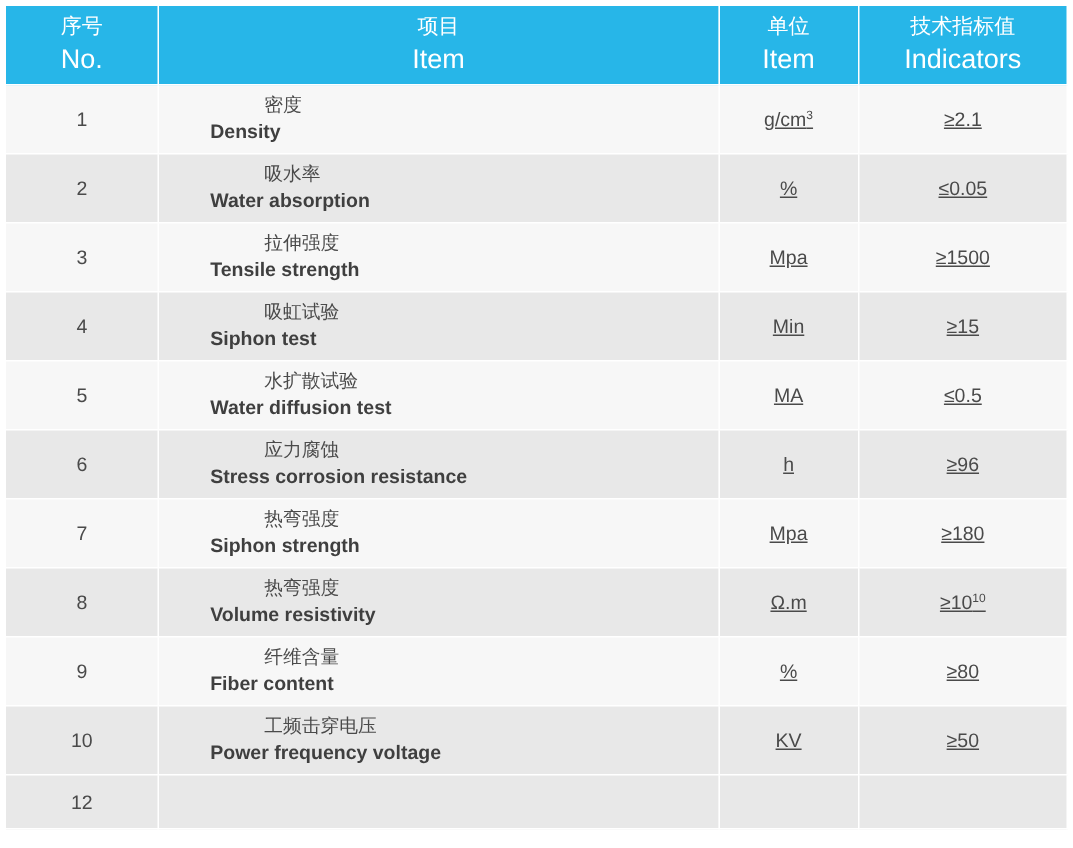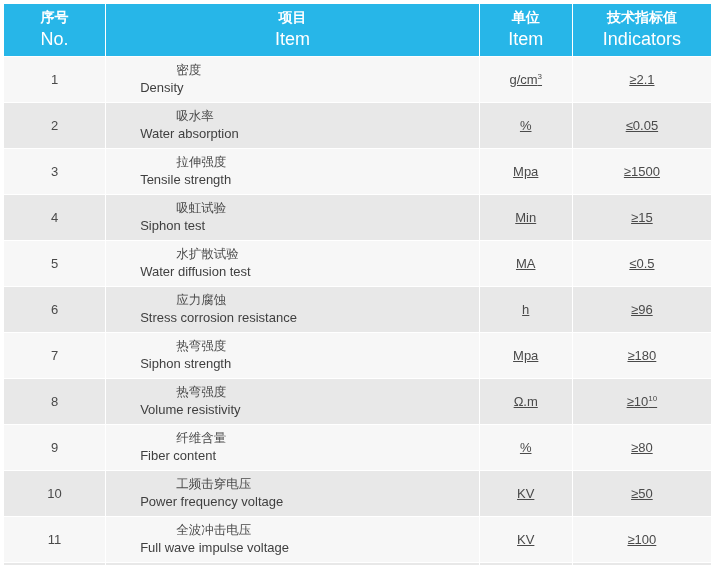--- a/index.html
+++ b/index.html
@@ -26,21 +26,21 @@
   }
   thead th {
     background: #27b6e8;
     color: #ffffff;
     height: 52px;
     font-weight: normal;
     text-align: center;
     line-height: 1.35;
     font-size: 14px;
   }
-  .hdr-cn { display: block; font-size: 14px; font-weight: bold; }
+  .hdr-cn { display: block; font-size: 14px; }
   .hdr-en { display: block; font-size: 18px; }
   col.c-no    { width: 102px; }
   col.c-item  { width: 373px; }
   col.c-unit  { width: 93px; }
   col.c-ind   { width: 139px; }
 
   tbody tr { height: 36.5px; }
   tbody tr.odd  td { background: #f7f7f7; }
   tbody tr.even td { background: #e8e8e8; }
 
@@ -48,21 +48,21 @@
     text-align: center;
     color: #4a4a4a;
     font-size: 13px;
   }
   td.item {
     padding: 4px 0 4px 34px;
     color: #4a4a4a;
     line-height: 1.45;
   }
   td.item .cn { display: block; font-size: 12.5px; color: #4a4a4a; margin-left: 36px; }
-  td.item .en { display: block; font-size: 13px; color: #3f3f3f; }
+  td.item .en { display: block; font-size: 13px; color: #3f3f3f; font-weight: bold; }
   td.unit, td.ind {
     text-align: center;
     color: #4a4a4a;
     font-size: 13px;
     text-decoration: underline;
   }
   sup { font-size: 8px; vertical-align: super; }
 </style>
 </head>
 <body>
@@ -178,29 +178,20 @@
     </tr>
     <tr class="even">
       <td class="no">10</td>
       <td class="item">
         <span class="cn">工频击穿电压</span>
         <span class="en">Power frequency voltage</span>
       </td>
       <td class="unit"><span>KV</span><sup></sup></td>
       <td class="ind"><span>≥50</span><sup></sup></td>
     </tr>
-    <tr class="odd">
-      <td class="no">11</td>
-      <td class="item">
-        <span class="cn">全波冲击电压</span>
-        <span class="en">Full wave impulse voltage</span>
-      </td>
-      <td class="unit"><span>KV</span><sup></sup></td>
-      <td class="ind"><span>≥100</span><sup></sup></td>
-    </tr>
     <tr class="even">
       <td class="no">12</td>
       <td class="item">
         
         
       </td>
       <td class="unit"><sup></sup></td>
       <td class="ind"><sup></sup></td>
     </tr>
   </tbody>

